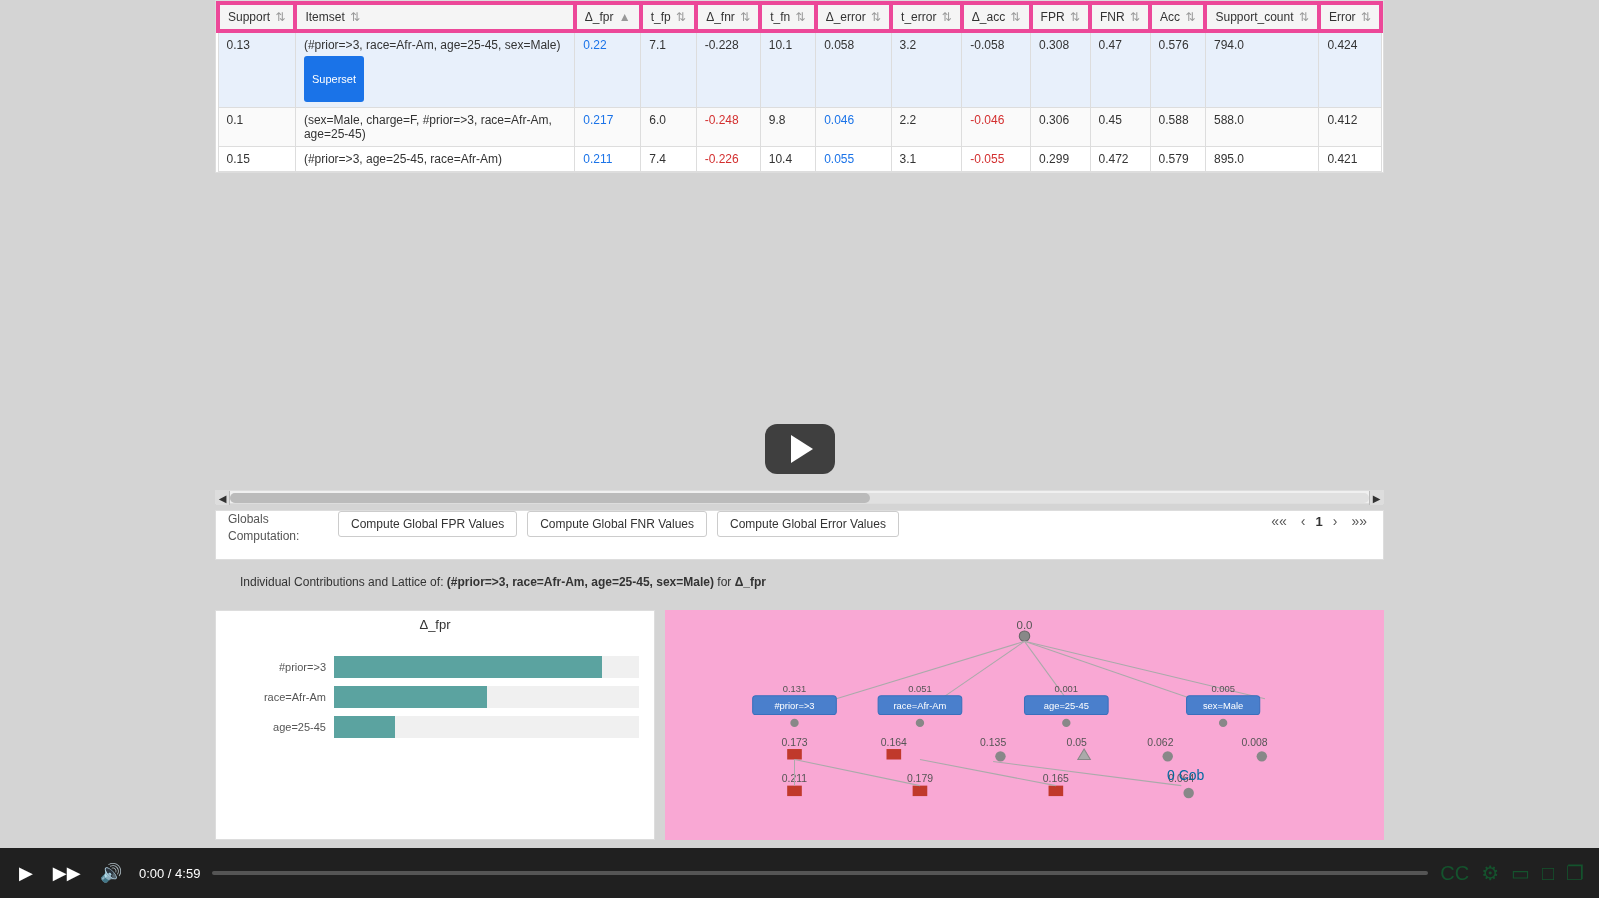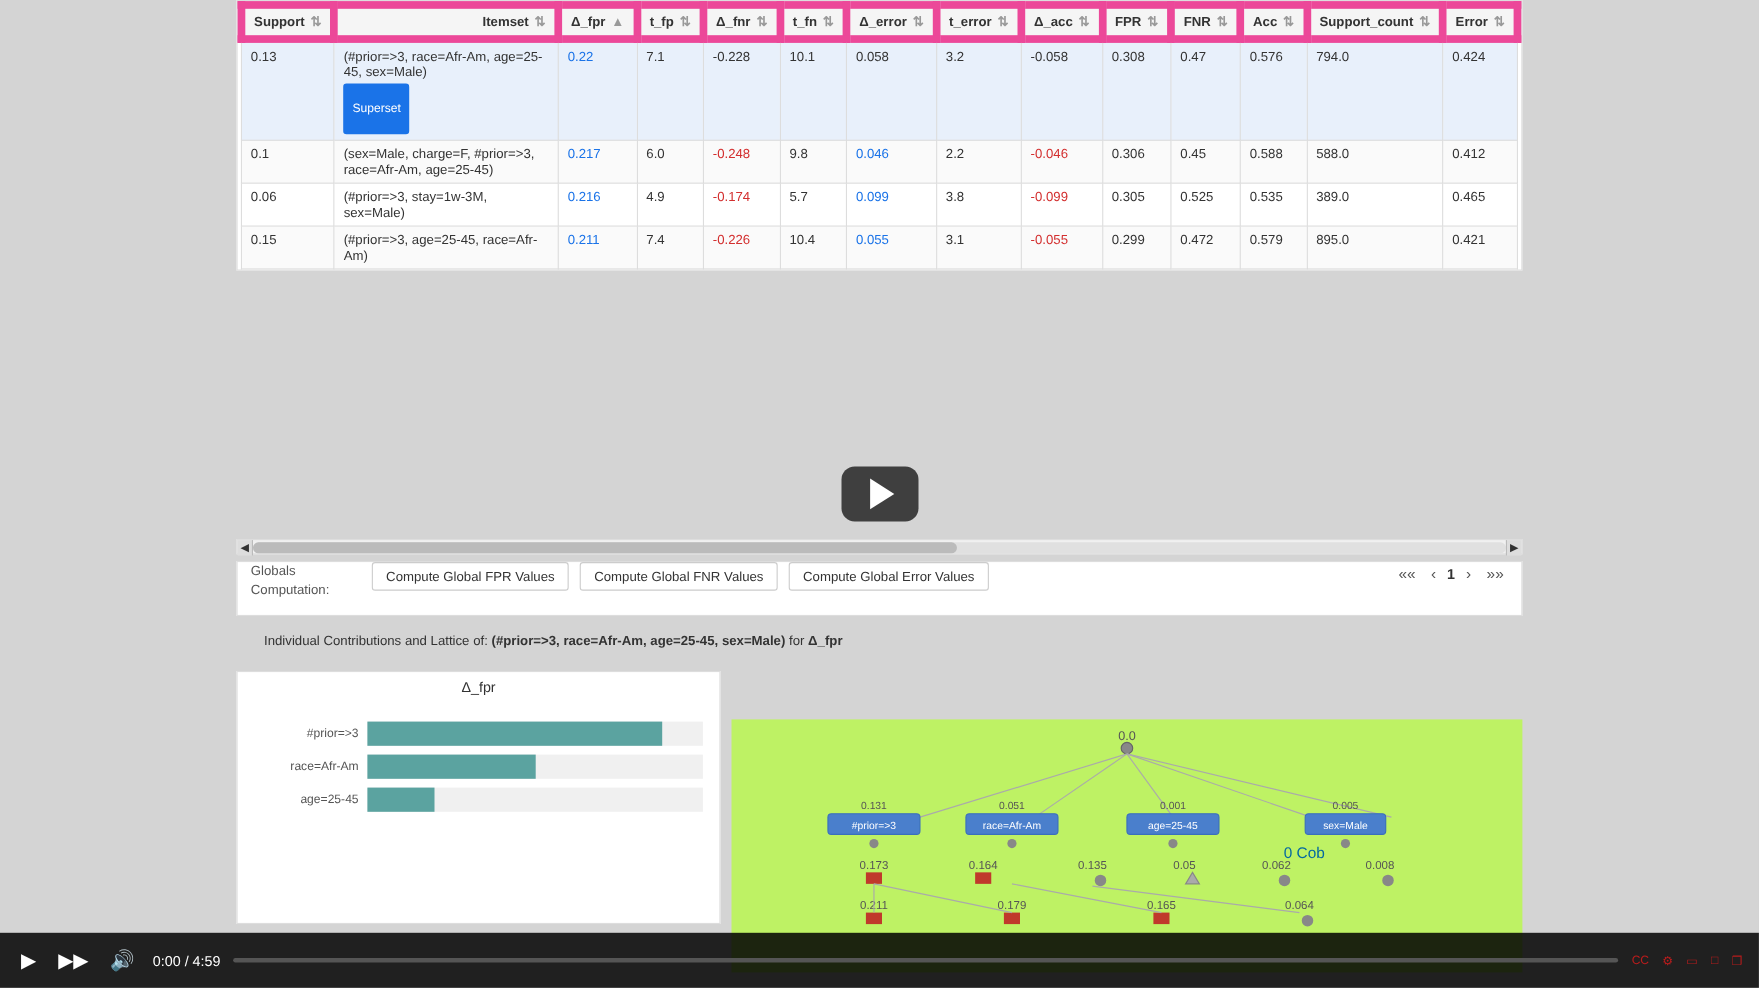--- a/index.html
+++ b/index.html
@@ -43,24 +43,24 @@
     }
 
     
     .data-table {
       width: 100%;
       border-collapse: collapse;
       font-size: 12px;
     }
     .data-table th {
       background: #f5f5f5;
-      border: 7px solid #ec4899;
+      border: 4px solid #ec4899;
       padding: 5px 8px;
-      text-align: right;
-      font-weight: 700;
+      text-align: left;
+      font-weight: 400;
       white-space: nowrap;
       color: #333;
     }
     .data-table th .sort-icon {
       color: #999;
       margin-left: 2px;
     }
     .data-table td {
       border: 1px solid #ddd;
       padding: 5px 8px;
@@ -174,22 +174,22 @@
       height: 100%;
       background: #f00;
       border-radius: 2px;
     }
     .time-display {
       color: #fff;
       font-size: 13px;
       white-space: nowrap;
     }
     .ctrl-icon {
-      color: #b91c1c;
-      font-size: 11px;
+      color: #14532d;
+      font-size: 20px;
       cursor: pointer;
       background: none;
       border: none;
     }
 
     
     .play-overlay {
       position: absolute;
       top: 50%;
       left: 50%;
@@ -272,36 +272,20 @@
     <td class="val-blue">0.046</td>
     <td>2.2</td>
     <td class="val-red">-0.046</td>
     <td>0.306</td>
     <td>0.45</td>
     <td>0.588</td>
     <td>588.0</td>
     <td>0.412</td>
   </tr>
             <tr>
-    <td>0.06</td>
-    <td><span>(#prior=&gt;3, stay=1w-3M, sex=Male)</span></td>
-    <td class="val-blue">0.216</td>
-    <td>4.9</td>
-    <td class="val-red">-0.174</td>
-    <td>5.7</td>
-    <td class="val-blue">0.099</td>
-    <td>3.8</td>
-    <td class="val-red">-0.099</td>
-    <td>0.305</td>
-    <td>0.525</td>
-    <td>0.535</td>
-    <td>389.0</td>
-    <td>0.465</td>
-  </tr>
-            <tr>
     <td>0.15</td>
     <td><span>(#prior=&gt;3, age=25-45, race=Afr-Am)</span></td>
     <td class="val-blue">0.211</td>
     <td>7.4</td>
     <td class="val-red">-0.226</td>
     <td>10.4</td>
     <td class="val-blue">0.055</td>
     <td>3.1</td>
     <td class="val-red">-0.055</td>
     <td>0.299</td>
@@ -365,21 +349,21 @@
   </div>
           <div class="bar-row">
     <div class="bar-label">age=25-45</div>
     <div class="bar-container">
       <div class="bar-fill" style="width:20%"></div>
     </div>
   </div>
         </div>
     </div>
 
-    <div style="position:absolute;top:610px;left:665px;right:215px;height:230px;background:#bef264;margin-top:44px;">
+    <div style="position:absolute;top:610px;left:665px;right:215px;height:230px;background:#f9a8d4;">
       <svg class="lattice-svg" viewBox="0 0 600 220">
 
         <text x="300" y="18" text-anchor="middle" font-size="11" fill="#555">0.0</text>
         <circle cx="300" cy="25" r="5" fill="#888" stroke="#666" stroke-width="1"></circle>
 
         <line x1="300" y1="30" x2="120" y2="85" stroke="#aaa" stroke-width="1"></line>
         <line x1="300" y1="30" x2="220" y2="85" stroke="#aaa" stroke-width="1"></line>
         <line x1="300" y1="30" x2="340" y2="85" stroke="#aaa" stroke-width="1"></line>
         <line x1="300" y1="30" x2="460" y2="85" stroke="#aaa" stroke-width="1"></line>
         <line x1="300" y1="30" x2="530" y2="85" stroke="#aaa" stroke-width="1"></line>

